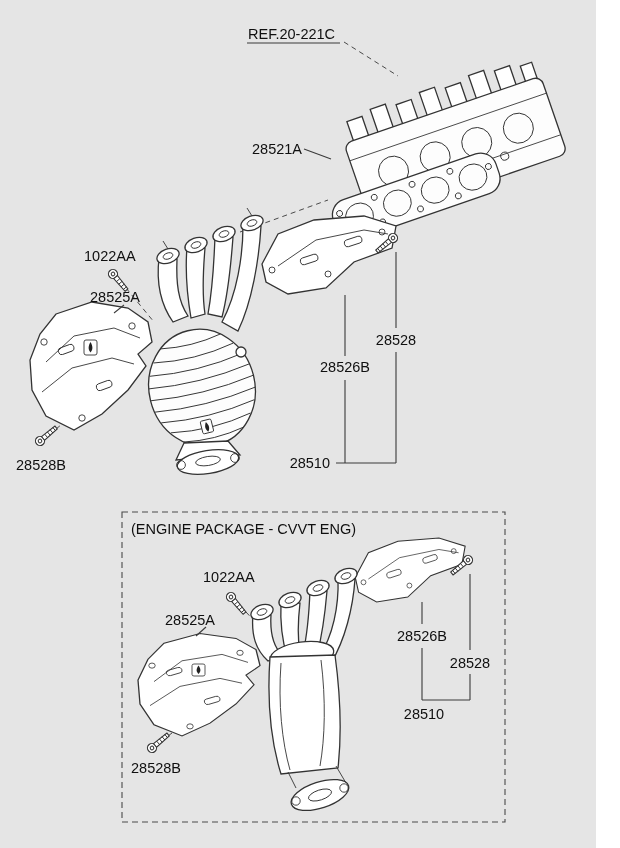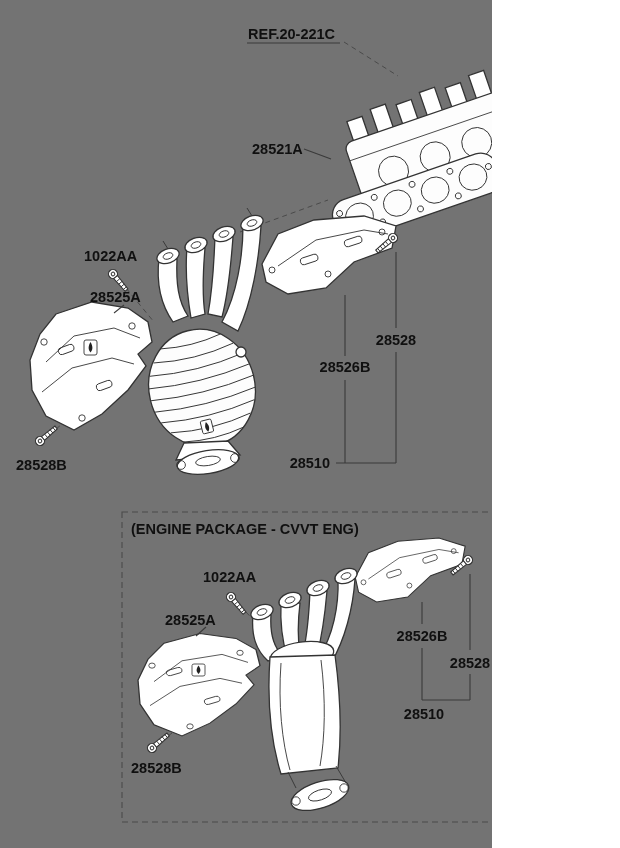--- a/index.html
+++ b/index.html
@@ -1,17 +1,17 @@
 <!DOCTYPE html>
 <html><head>
 <meta charset="utf-8">
 <style>
   html,body{margin:0;padding:0;background:#ffffff;}
-  .canvas{position:relative;width:492px;height:848px;background:#737373;overflow:hidden;
-          font-family:"Liberation Sans","DejaVu Sans",sans-serif;font-weight:bold;}
+  .canvas{position:relative;width:596px;height:848px;background:#e5e5e5;overflow:hidden;
+          font-family:"Liberation Sans","DejaVu Sans",sans-serif;}
   svg{display:block;}
   svg text{font-family:"Liberation Sans","DejaVu Sans",sans-serif;font-size:14.5px;fill:#101010;}
   svg .outline{fill:#ffffff;stroke:#333333;stroke-width:1.3;}
   svg .detail{fill:none;stroke:#333333;stroke-width:0.9;}
   svg .leader{stroke:#3a3a3a;stroke-width:1.1;fill:none;}
   svg .dash{stroke:#4a4a4a;stroke-width:1;fill:none;stroke-dasharray:5 4;}
 </style>
 </head>
 <body>
 

